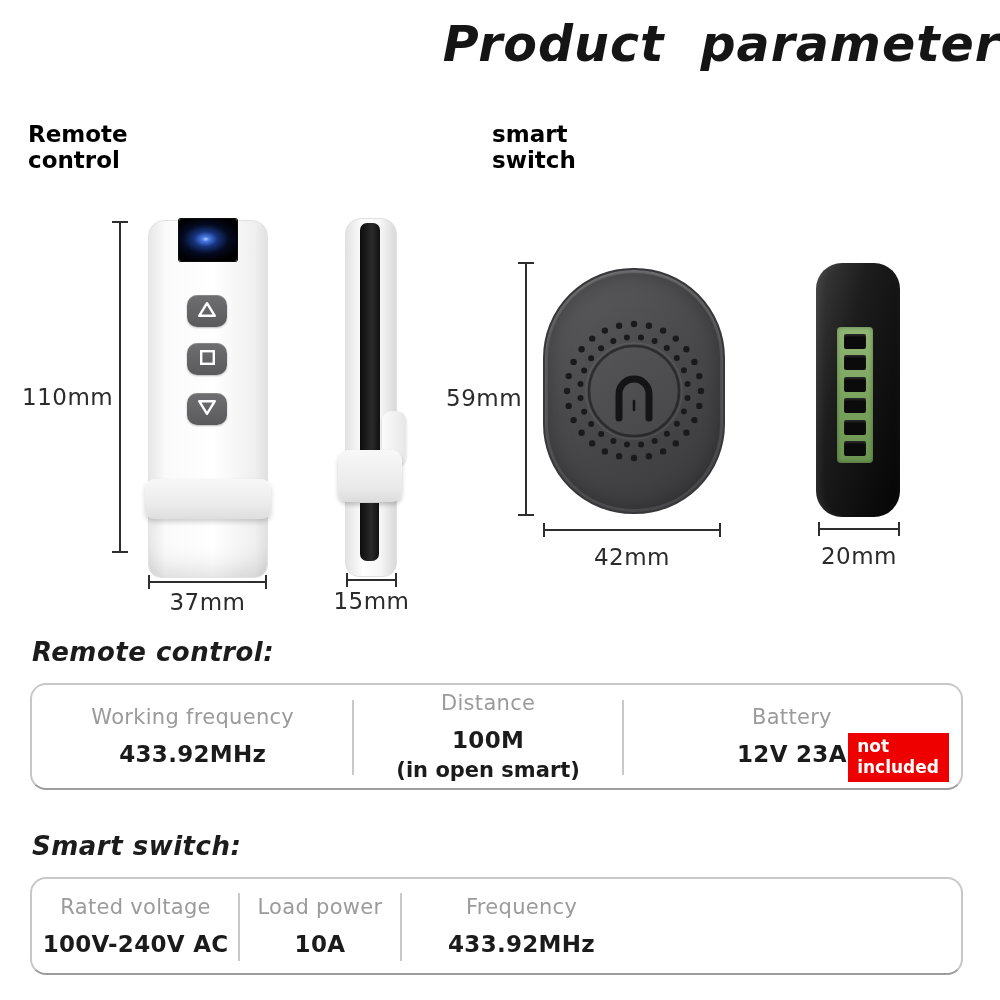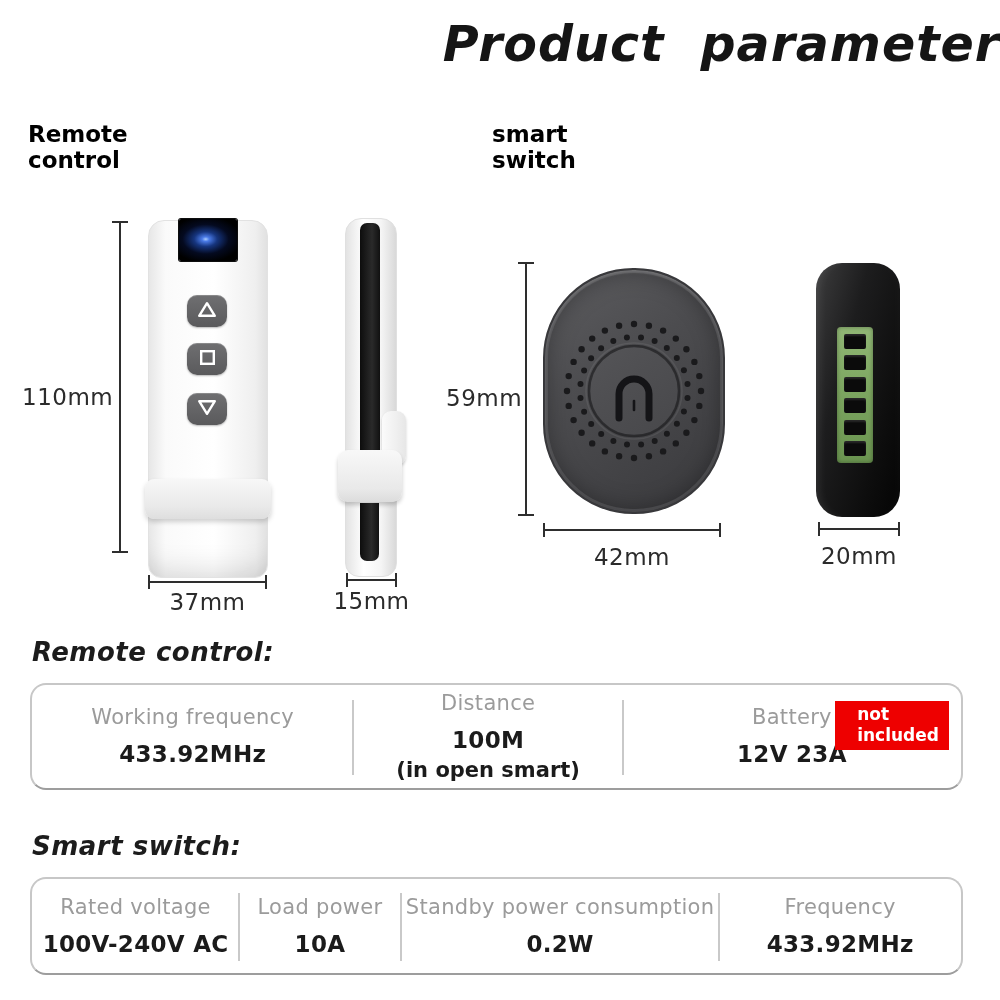--- a/index.html
+++ b/index.html
@@ -74,22 +74,22 @@
 
   
   .spec-box{position:absolute;left:30px;width:933px;display:flex;align-items:stretch;background:#fff;
       border:2px solid #c7c7c7;border-bottom-color:#9d9d9d;border-radius:16px;box-sizing:border-box;}
   .spec-col{position:relative;display:flex;flex-direction:column;align-items:center;
       justify-content:center;gap:13px;}
   .spec-col + .spec-col::before{content:"";position:absolute;left:-1px;top:15%;height:72%;width:2px;background:#c9c9c9;}
   .spec-label{font-size:21px;color:#9b9b9b;letter-spacing:.3px;white-space:nowrap;}
   .spec-value{font-size:23px;font-weight:700;color:#1b1b1b;letter-spacing:.3px;text-align:center;line-height:1.1;white-space:nowrap;}
   .spec-note{font-size:21px;font-weight:700;color:#1b1b1b;margin-top:-8px;white-space:nowrap;}
-  .badge{position:absolute;right:12px;top:16px;background:#ee0000;color:#fff;
-      font-size:17px;font-weight:700;line-height:1.24;padding:3px 10px 4px 22px;text-align:left;}
+  .badge{position:absolute;right:12px;top:48px;background:#ee0000;color:#fff;
+      font-size:17px;font-weight:700;line-height:1.24;padding:3px 10px 4px 9px;text-align:left;}
   .badge span{display:block;}
 </style>
 </head>
 <body>
 
 <div class="canvas">
 
   <div class="title">Product parameter</div>
 
   <div class="prod-label" style="left:28px;top:121px;">
@@ -251,23 +251,19 @@
   <div class="section-heading" style="top:831px;">Smart switch:</div>
   <div class="spec-box" style="top:877px;height:98px;">
     <div class="spec-col" style="width:22.3%;">
       <div class="spec-label">Rated voltage</div>
       <div class="spec-value">100V-240V AC</div>
     </div>
     <div class="spec-col" style="width:17.4%;">
       <div class="spec-label">Load power</div>
       <div class="spec-value">10A</div>
     </div>
-    <div class="spec-col" style="width:34.3%;">
-      <div class="spec-label">Standby power consumption</div>
-      <div class="spec-value">0.2W</div>
-    </div>
     <div class="spec-col" style="width:26%;">
       <div class="spec-label">Frequency</div>
       <div class="spec-value">433.92MHz</div>
     </div>
   </div>
 
 </div>
 
 </body></html>

